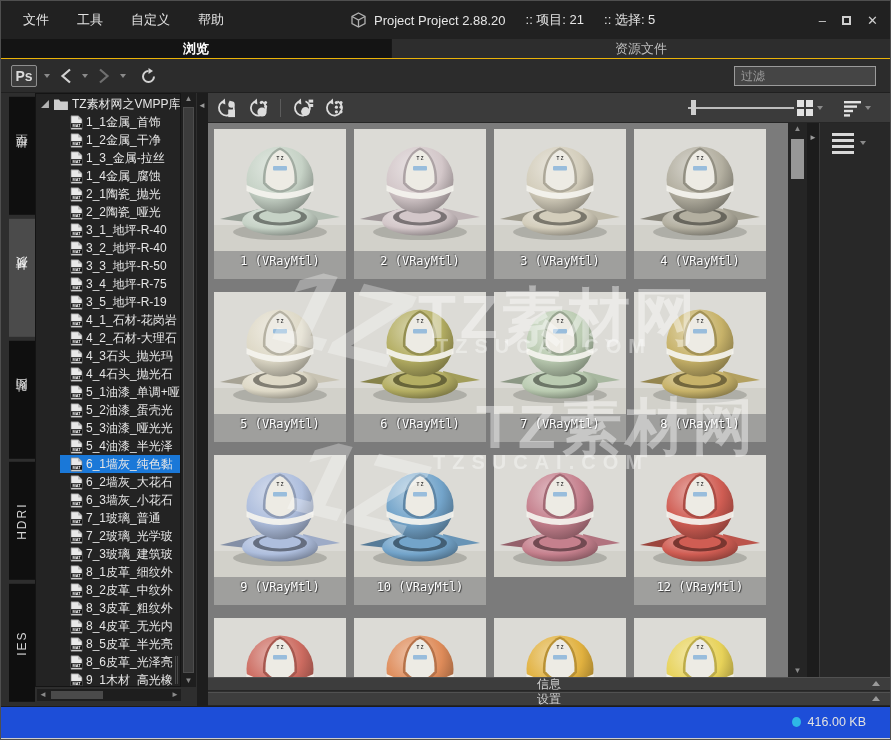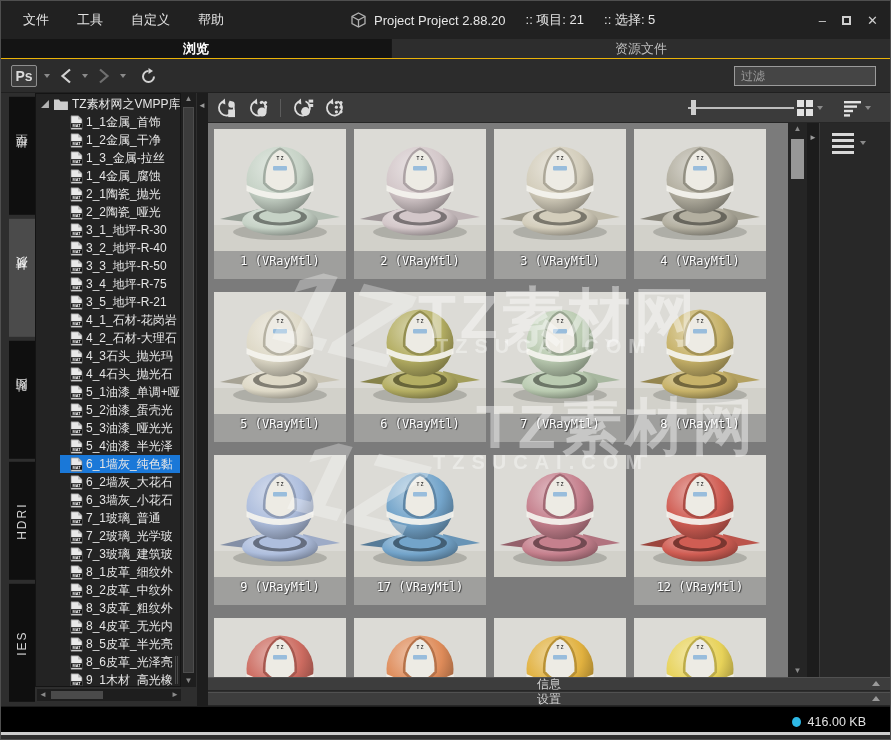--- a/index.html
+++ b/index.html
@@ -92,21 +92,21 @@
   #hamburger{position:absolute;left:12px;top:10px;display:flex;align-items:flex-start;gap:3px;}
   #hamburger .lines{display:flex;flex-direction:column;gap:3px;}
   #hamburger .lines i{display:block;width:22px;height:3px;background:#d8d8d8;}
   
   .rollout{position:absolute;left:0;right:0;height:14px;background:#3d3d3d;border-top:1px solid #515151;border-bottom:1px solid #262626;
     text-align:center;font-size:12px;line-height:13px;color:#d2d2d2;}
   #rollout-info{top:584px;}
   #rollout-settings{top:599px;}
   .roll-arrow{position:absolute;right:10px;top:3px;width:0;height:0;border-left:4px solid transparent;border-right:4px solid transparent;border-bottom:5px solid #9a9a9a;}
   
-  #statusbar{position:absolute;left:0;top:705px;width:100%;height:29px;background:#000000;border-top:1px solid #1c1c1c;}
+  #statusbar{position:absolute;left:0;top:705px;width:100%;height:35px;background:#1d4ed8;border-top:1px solid #1c1c1c;}
   #status-right{position:absolute;right:24px;top:8px;display:flex;align-items:center;gap:7px;color:#e2e2e2;font-size:12.5px;}
   #status-dot{width:9px;height:10px;border-radius:50%;background:#2eb8e6;}
   #bottom-strip{position:absolute;left:0;bottom:0;width:100%;height:3px;background:#cdcdcd;}
 </style>
 </head>
 <body>
 
 <div id="window">
 
   <div id="titlebar">
@@ -239,21 +239,21 @@
             </svg>
             <span class="tlabel">2_2陶瓷_哑光</span>
           </div>
           <div class="trow">
             <svg class="mat-ic" width="13" height="15" viewBox="0 0 13 15">
               <path d="M1 .8h7.2L12 4.4V14.2H1z" fill="#e9e9e9" stroke="#777" stroke-width=".7"></path>
               <path d="M8.2 .8L12 4.4H8.2z" fill="#b5b5b5"></path>
               <rect x="1" y="8.2" width="11" height="4.6" fill="#151515"></rect>
               <text x="6.5" y="12" font-size="3.8" fill="#fff" text-anchor="middle" font-family="sans-serif" font-weight="bold">MAT</text>
             </svg>
-            <span class="tlabel">3_1_地坪-R-30</span>
+            <span class="tlabel">3_1_地坪-R-40</span>
           </div>
           <div class="trow">
             <svg class="mat-ic" width="13" height="15" viewBox="0 0 13 15">
               <path d="M1 .8h7.2L12 4.4V14.2H1z" fill="#e9e9e9" stroke="#777" stroke-width=".7"></path>
               <path d="M8.2 .8L12 4.4H8.2z" fill="#b5b5b5"></path>
               <rect x="1" y="8.2" width="11" height="4.6" fill="#151515"></rect>
               <text x="6.5" y="12" font-size="3.8" fill="#fff" text-anchor="middle" font-family="sans-serif" font-weight="bold">MAT</text>
             </svg>
             <span class="tlabel">3_2_地坪-R-40</span>
           </div>
@@ -275,21 +275,21 @@
             </svg>
             <span class="tlabel">3_4_地坪-R-75</span>
           </div>
           <div class="trow">
             <svg class="mat-ic" width="13" height="15" viewBox="0 0 13 15">
               <path d="M1 .8h7.2L12 4.4V14.2H1z" fill="#e9e9e9" stroke="#777" stroke-width=".7"></path>
               <path d="M8.2 .8L12 4.4H8.2z" fill="#b5b5b5"></path>
               <rect x="1" y="8.2" width="11" height="4.6" fill="#151515"></rect>
               <text x="6.5" y="12" font-size="3.8" fill="#fff" text-anchor="middle" font-family="sans-serif" font-weight="bold">MAT</text>
             </svg>
-            <span class="tlabel">3_5_地坪-R-21</span>
+            <span class="tlabel">3_5_地坪-R-19</span>
           </div>
           <div class="trow">
             <svg class="mat-ic" width="13" height="15" viewBox="0 0 13 15">
               <path d="M1 .8h7.2L12 4.4V14.2H1z" fill="#e9e9e9" stroke="#777" stroke-width=".7"></path>
               <path d="M8.2 .8L12 4.4H8.2z" fill="#b5b5b5"></path>
               <rect x="1" y="8.2" width="11" height="4.6" fill="#151515"></rect>
               <text x="6.5" y="12" font-size="3.8" fill="#fff" text-anchor="middle" font-family="sans-serif" font-weight="bold">MAT</text>
             </svg>
             <span class="tlabel">4_1_石材-花岗岩</span>
           </div>
@@ -811,21 +811,21 @@
                 <ellipse cx="66" cy="92" rx="38" ry="14.5" fill="url(#g9)"></ellipse>
                 <ellipse cx="66" cy="88" rx="27" ry="8.5" fill="#435f75"></ellipse>
                 <ellipse cx="66" cy="87" rx="21" ry="6.5" fill="#73a4ca"></ellipse>
                 <circle cx="66" cy="51" r="33.5" fill="url(#g9)"></circle>
                 <path d="M32.5,56 Q66,72 99.5,56 L99.5,62 Q66,78 32.5,62 Z" fill="#f4f3ee" opacity=".93"></path>
                 <path d="M66,18.5 C77,22.5 84,36.5 83,54.5 C78,61 72,63.5 66,63.5 C60,63.5 54,61 49,54.5 C48,36.5 55,22.5 66,18.5 Z" fill="#5e86a6"></path>
                 <path d="M66,21 C75.5,24.5 81.3,37.5 80.4,53.3 C76,58.8 71,61.2 66,61.2 C61,61.2 56,58.8 51.6,53.3 C50.7,37.5 56.5,24.5 66,21 Z" fill="#edebe4"></path>
                 <text x="66" y="30.5" font-size="4.6" text-anchor="middle" fill="#3a3a3a" font-weight="bold" font-family="sans-serif">T Z</text>
                 <rect x="59" y="37" width="14" height="4.6" rx="1" fill="#8ab5da" opacity=".85"></rect>
               </svg>
-              <div class="cell-label">17 (VRayMtl)</div>
+              <div class="cell-label">10 (VRayMtl)</div>
             </div>
             <div class="cell">
               <svg class="ball" width="132" height="122" viewBox="0 0 132 122">
                 <defs>
                   <radialGradient id="g10" cx="38%" cy="30%" r="82%">
                     <stop offset="0%" stop-color="#e1bdc4"></stop>
                     <stop offset="55%" stop-color="#c5808d"></stop>
                     <stop offset="100%" stop-color="#764d55"></stop>
                   </radialGradient>
                 </defs>

